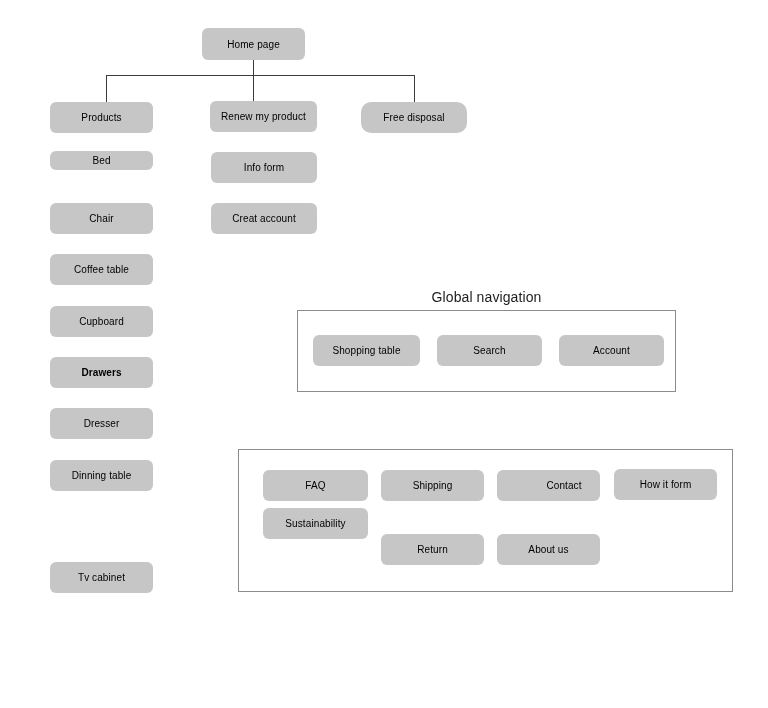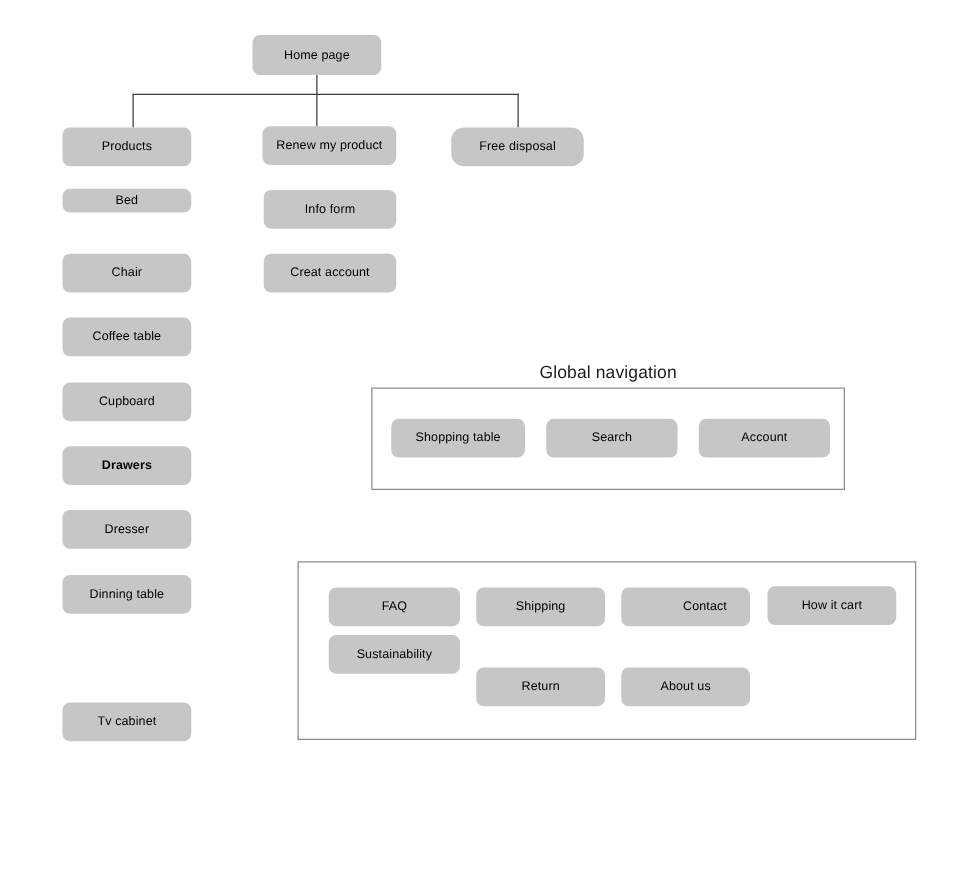--- a/index.html
+++ b/index.html
@@ -78,18 +78,18 @@
   <div class="section-label" style="left:297px; top:289px; width:379px;">Global navigation</div>
   <div class="container-box" style="left:297px; top:310px; width:379px; height:82px;"></div>
   <div class="node" style="left:313px; top:335px; width:107px; height:31px;">Shopping table</div>
   <div class="node" style="left:437px; top:335px; width:105px; height:31px;">Search</div>
   <div class="node" style="left:559px; top:335px; width:105px; height:31px;">Account</div>
 
   <div class="container-box" style="left:238px; top:449px; width:495px; height:143px;"></div>
   <div class="node" style="left:263px; top:470px; width:105px; height:31px;">FAQ</div>
   <div class="node" style="left:381px; top:470px; width:103px; height:31px;">Shipping</div>
   <div class="node" style="left:497px; top:470px; width:103px; height:31px;padding-left:31px;">Contact</div>
-  <div class="node" style="left:614px; top:469px; width:103px; height:31px;">How it cart</div>
+  <div class="node" style="left:614px; top:469px; width:103px; height:31px;">How it form</div>
   <div class="node" style="left:263px; top:508px; width:105px; height:31px;">Sustainability</div>
   <div class="node" style="left:381px; top:534px; width:103px; height:31px;">Return</div>
   <div class="node" style="left:497px; top:534px; width:103px; height:31px;">About us</div>
 
 </div>
 
 </body></html>

